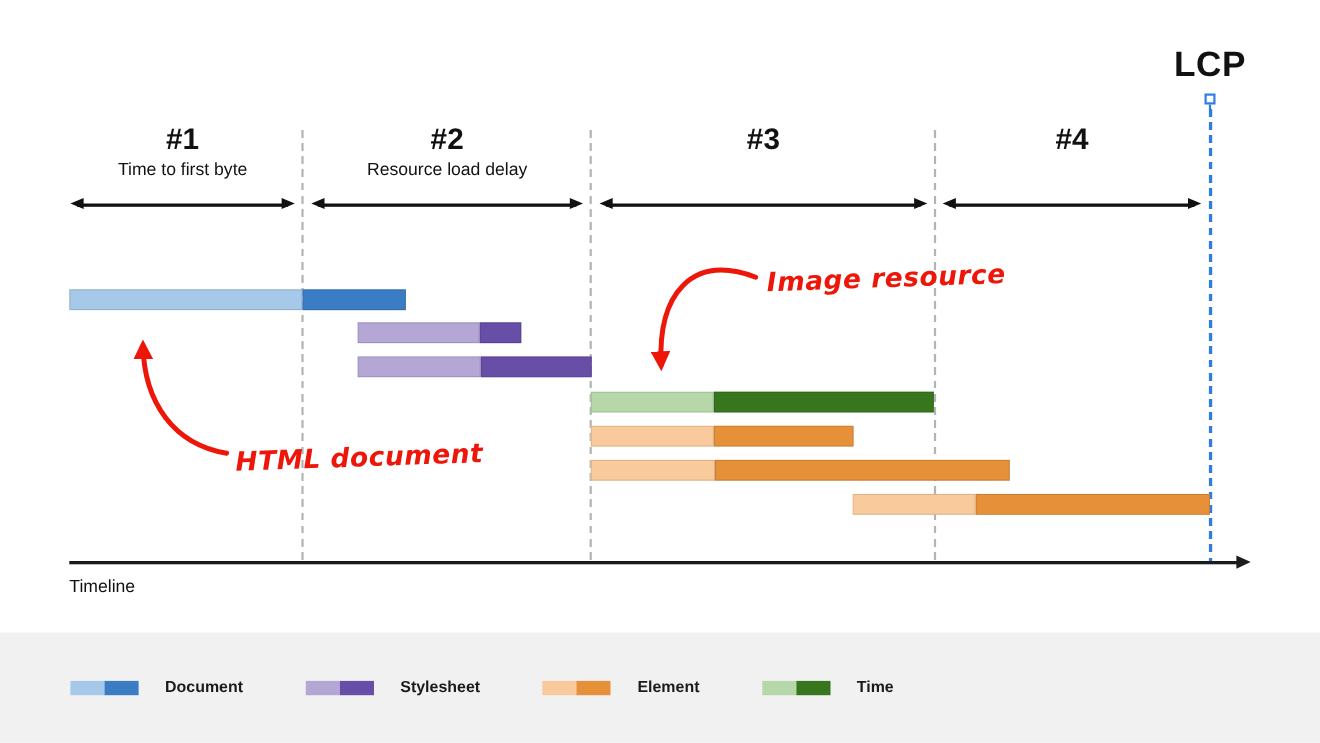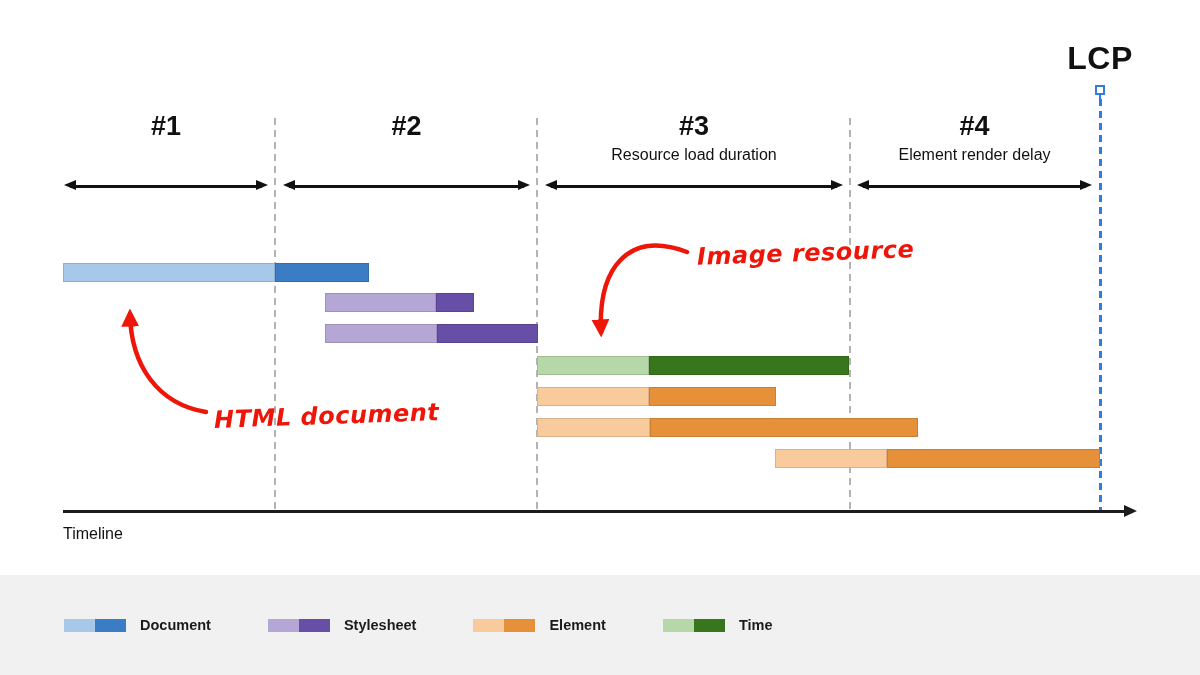--- a/index.html
+++ b/index.html
@@ -48,21 +48,21 @@
   .axis{position:absolute;left:63px;top:510px;width:1062px;height:2.5px;background:var(--axis);}
   .axis-arrow{position:absolute;right:-12px;top:-5.5px;width:0;height:0;
     border-top:6.5px solid transparent;border-bottom:6.5px solid transparent;border-left:13px solid var(--axis);}
   .timeline-label{position:absolute;left:63px;top:525px;font-size:16px;font-weight:400;color:#111;}
   
   .footer{position:absolute;left:0;top:575px;width:1200px;height:100px;background:var(--footerbg);}
   #legend{position:absolute;left:64px;top:0;height:100%;display:flex;align-items:center;}
   .legend-item{display:flex;align-items:center;margin-right:57px;}
   .legend-swatch{display:flex;height:13px;}
   .legend-swatch span{width:31px;height:13px;display:block;}
-  .legend-label{margin-left:14px;font-size:14.5px;font-weight:700;color:#1b1b1b;}
+  .legend-label{margin-left:24px;font-size:14.5px;font-weight:700;color:#1b1b1b;}
 </style>
 </head>
 <body>
 
 <div class="canvas" style="--red: #ee1509; --blue: #2f7de1; --divider: #b3b3b3; --axis: #1c1c1c; --footerbg: #f1f1f2; --text: #161616;">
 
   <div class="lcp-title">LCP</div>
 
   <div class="lcp-marker">
     <div class="lcp-marker-square"></div>
@@ -71,46 +71,46 @@
   <div class="lcp-line" id="lcp-line" style="left: 1099px;"></div>
 
   <div id="dividers">
       <div class="divider" style="left: 274px;"></div>
       <div class="divider" style="left: 536px;"></div>
       <div class="divider" style="left: 849px;"></div>
     </div>
   <div id="phases">
       <div class="phase" style="left: 64px; width: 204px;">
         <div class="phase-number">#1</div>
+        <div class="phase-label">Time to first byte</div>
       </div>
       <div class="dbl-arrow" style="left: 64px; width: 204px;">
         <div class="dbl-line"></div>
         <div class="head head-l"></div>
         <div class="head head-r"></div>
       </div>
       <div class="phase" style="left: 283px; width: 247px;">
         <div class="phase-number">#2</div>
+        <div class="phase-label">Resource load delay</div>
       </div>
       <div class="dbl-arrow" style="left: 283px; width: 247px;">
         <div class="dbl-line"></div>
         <div class="head head-l"></div>
         <div class="head head-r"></div>
       </div>
       <div class="phase" style="left: 545px; width: 298px;">
         <div class="phase-number">#3</div>
-        <div class="phase-label">Resource load duration</div>
       </div>
       <div class="dbl-arrow" style="left: 545px; width: 298px;">
         <div class="dbl-line"></div>
         <div class="head head-l"></div>
         <div class="head head-r"></div>
       </div>
       <div class="phase" style="left: 857px; width: 235px;">
         <div class="phase-number">#4</div>
-        <div class="phase-label">Element render delay</div>
       </div>
       <div class="dbl-arrow" style="left: 857px; width: 235px;">
         <div class="dbl-line"></div>
         <div class="head head-l"></div>
         <div class="head head-r"></div>
       </div>
     </div>
   <div id="bars">
       <div class="bar-seg" style="left: 63px; top: 263px; width: 212px; background: rgb(166, 201, 234);"></div>
       <div class="bar-seg" style="left: 275px; top: 263px; width: 94px; background: rgb(59, 125, 196);"></div>

